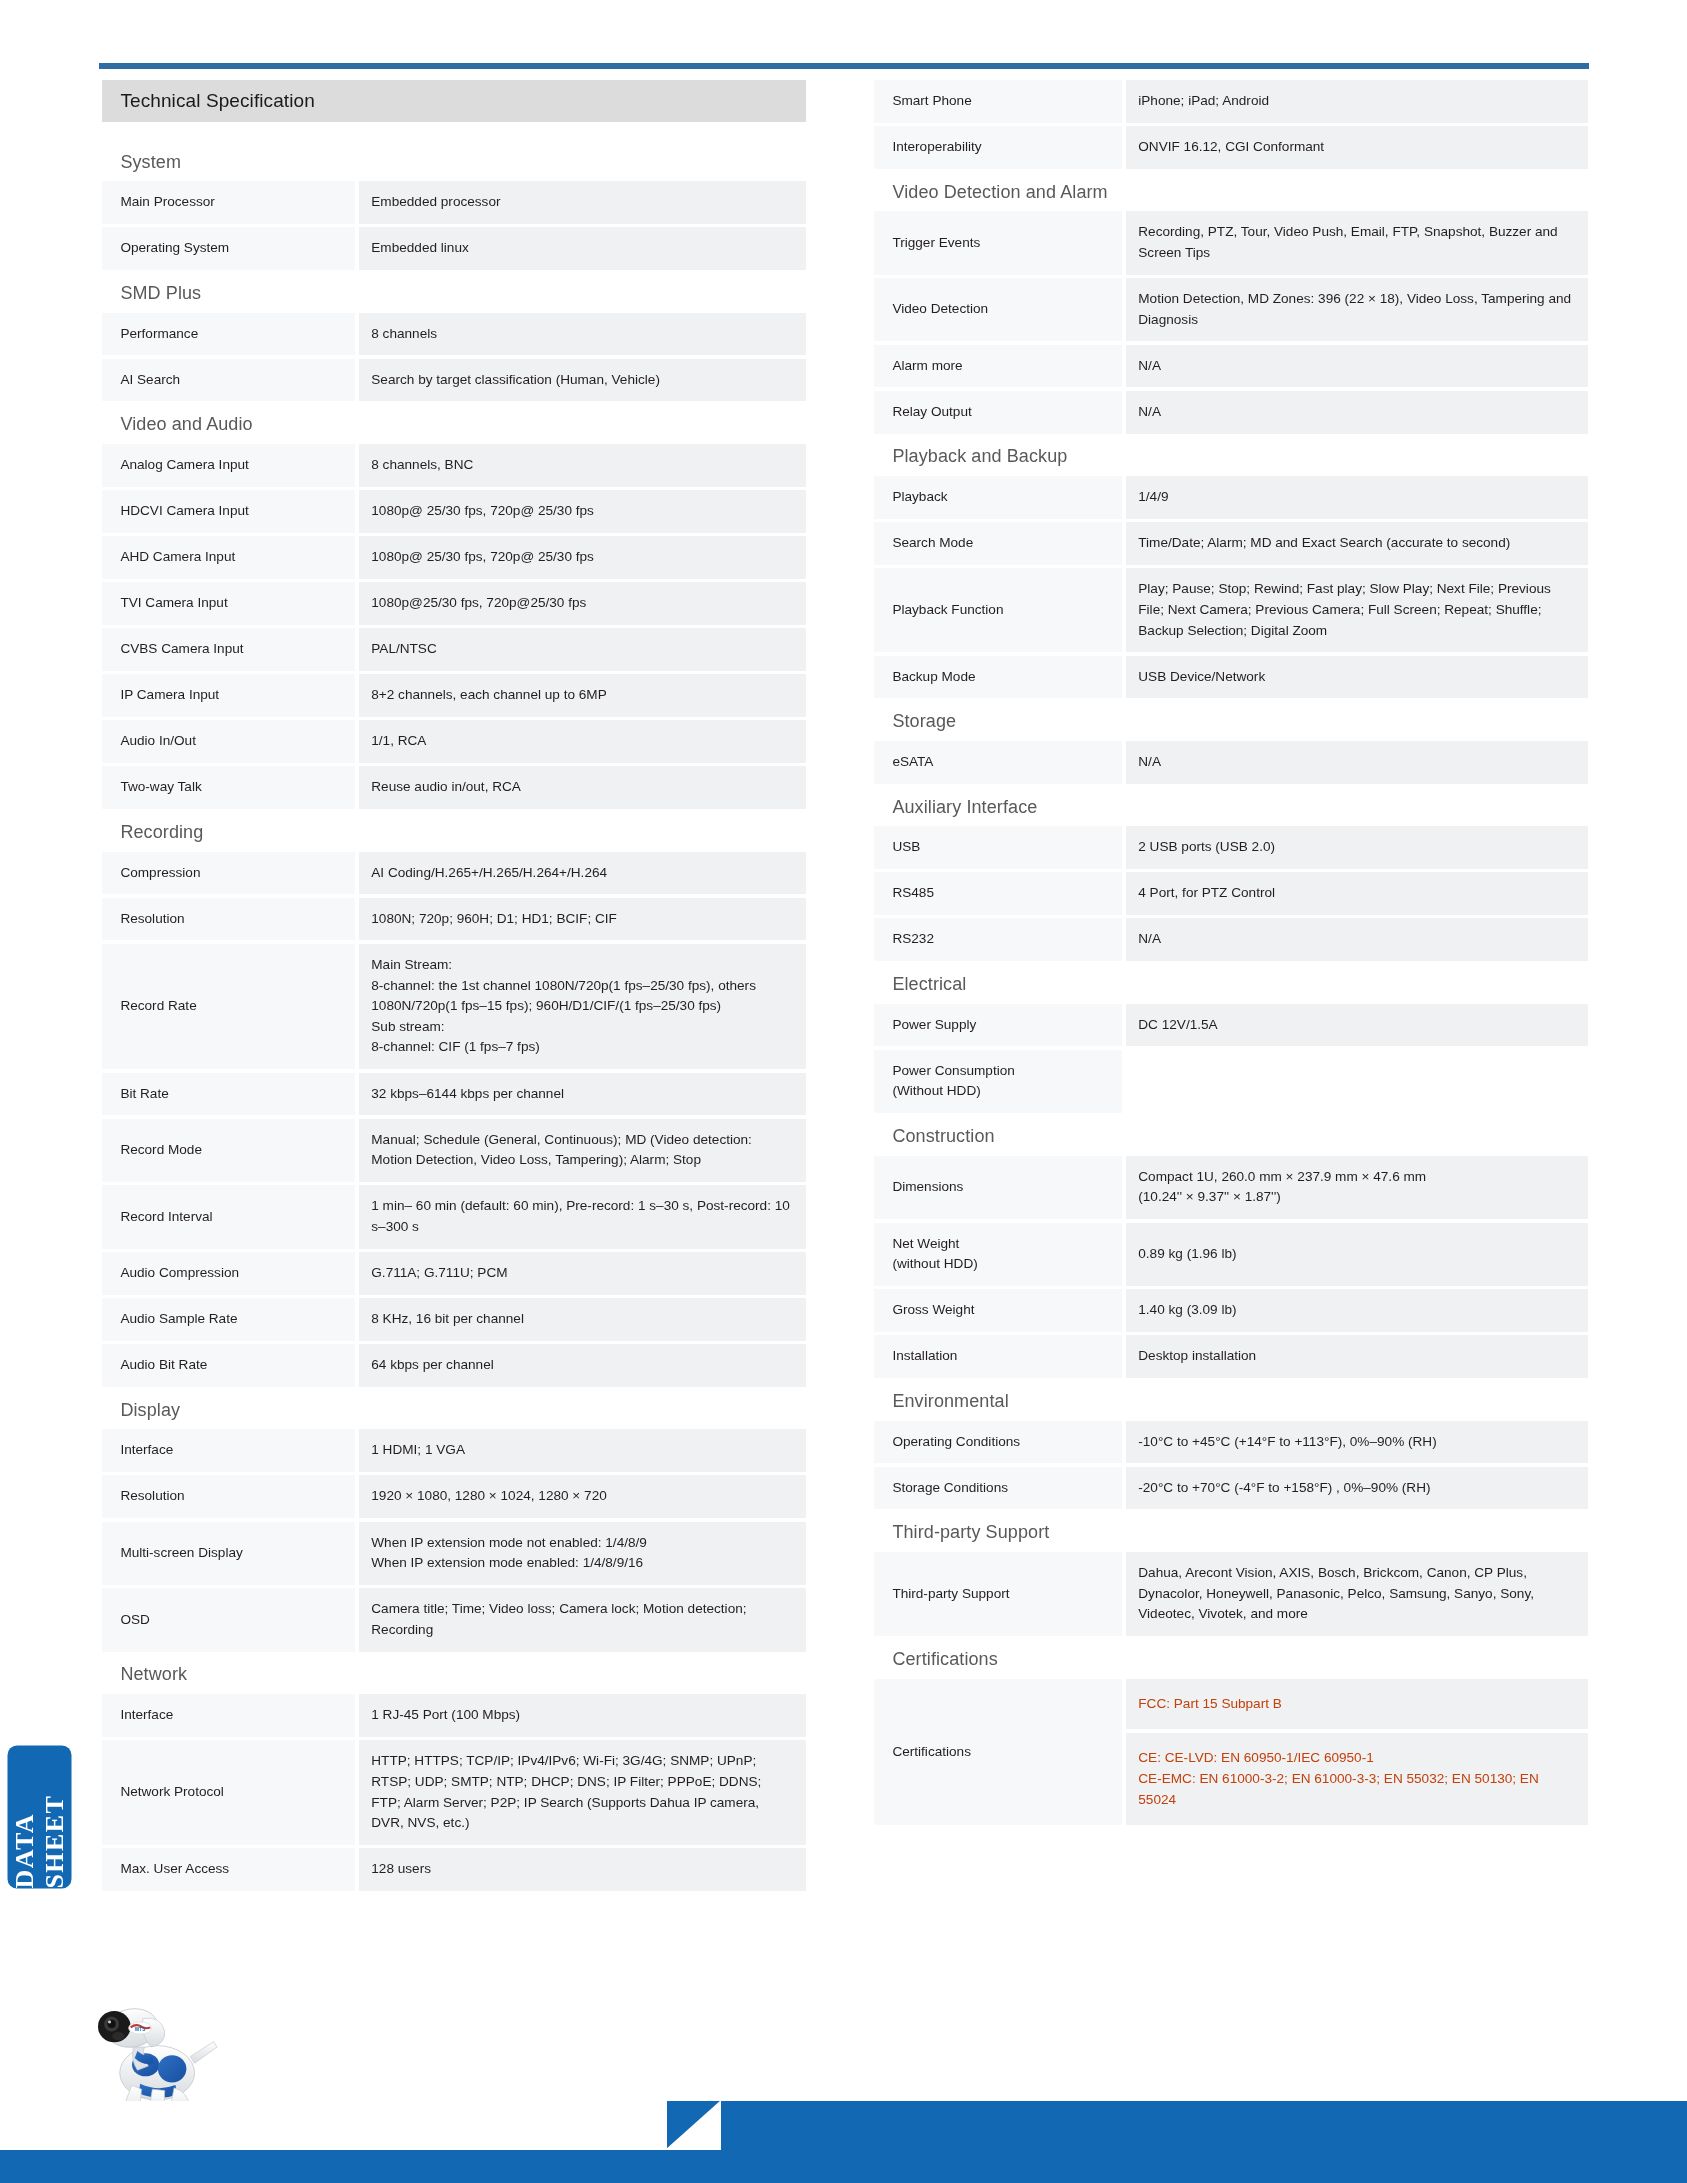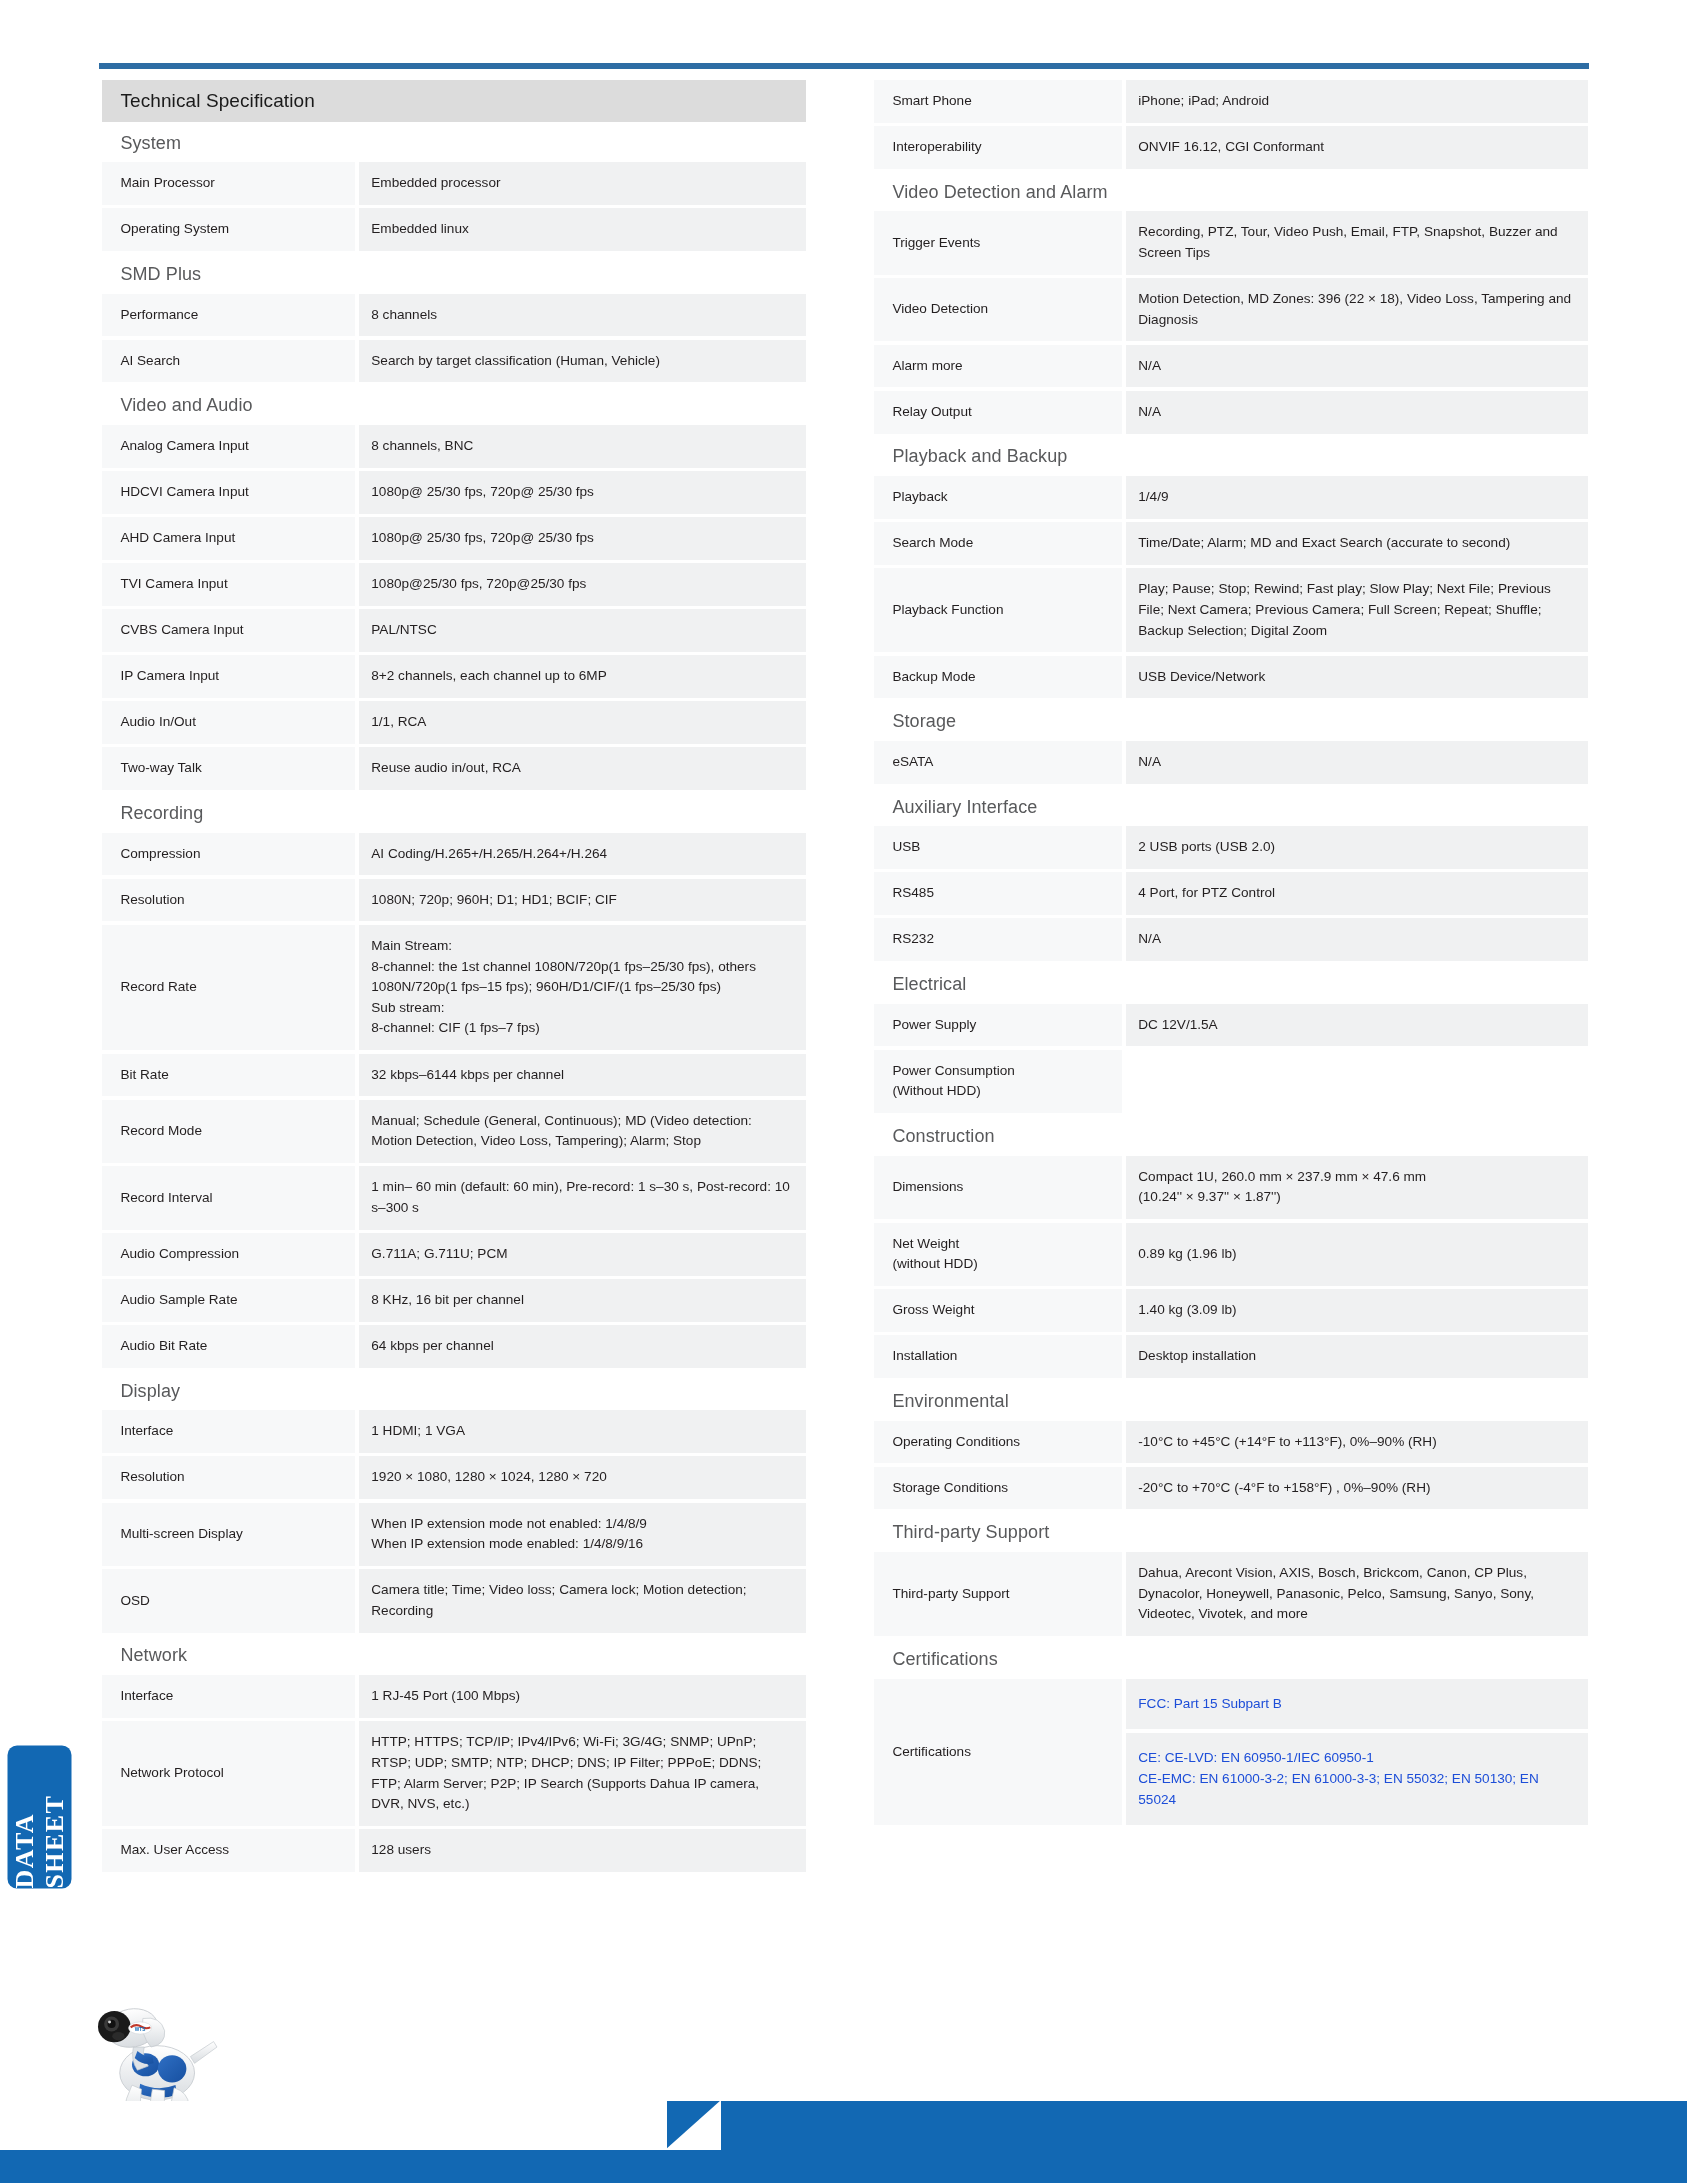--- a/index.html
+++ b/index.html
@@ -31,21 +31,21 @@
   .col-left  { left: 102px;  width: 704px; }
   .col-right { left: 874px; width: 714px; }
 
   
   .title-banner {
     background: #dcdcdc;
     height: 42px;
     display: flex;
     align-items: center;
     padding-left: 18.4px;
-    margin-bottom: 1px;
+    margin-bottom: 20px;
   }
   .title-banner .txt {
     font-size: 19px;
     color: #1a1a1a;
     letter-spacing: 0.1px;
   }
 
   
   .sec-head {
     font-size: 18px;
@@ -94,21 +94,21 @@
     flex: 1 1 auto;
     margin-left: 4.1px;
     display: flex;
     flex-direction: column;
     gap: 4.1px;
   }
   .cert-v .blk {
     background: #f0f1f2;
     font-size: 13.6px;
     line-height: 1.52;
-    color: #1d4ed8;
+    color: #c2410c;
     padding: 15px 12.2px;
     white-space: pre-line;
     display: flex;
     align-items: center;
   }
   .cert-v .blk.b1 { min-height: 42px; }
   .cert-v .blk.b2 { min-height: 87px; }
 
   
   .side-tab {

